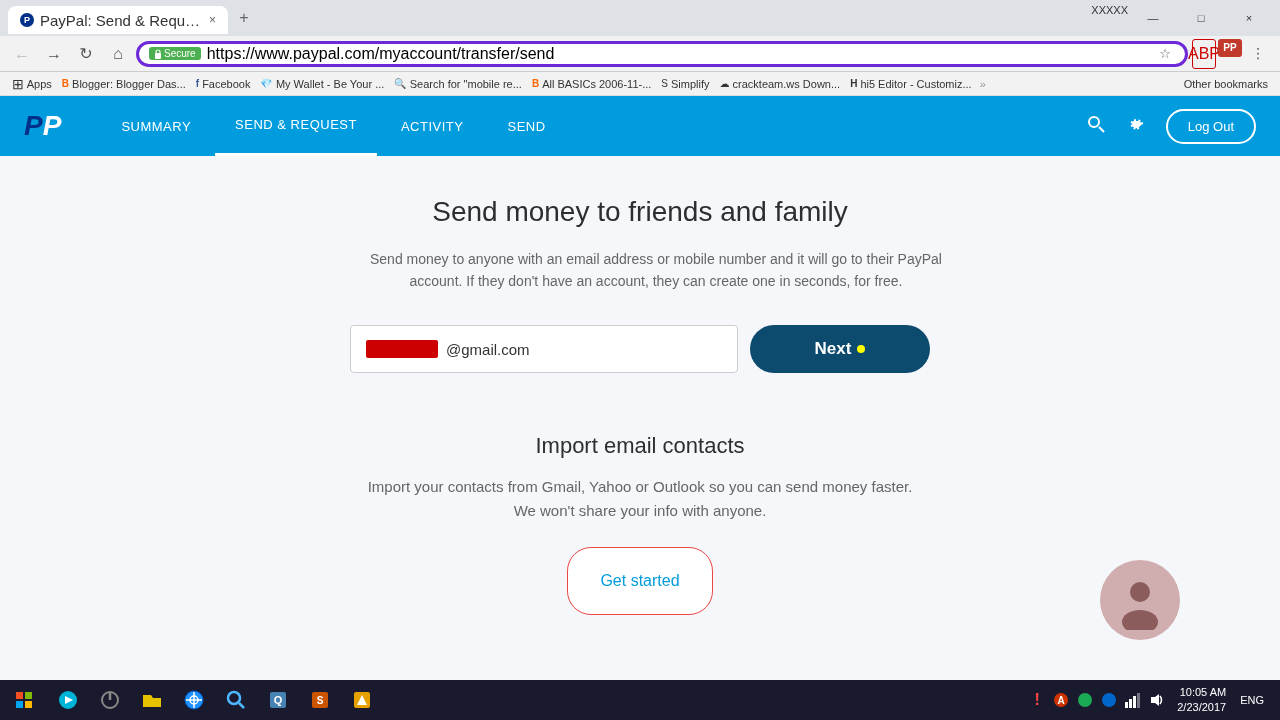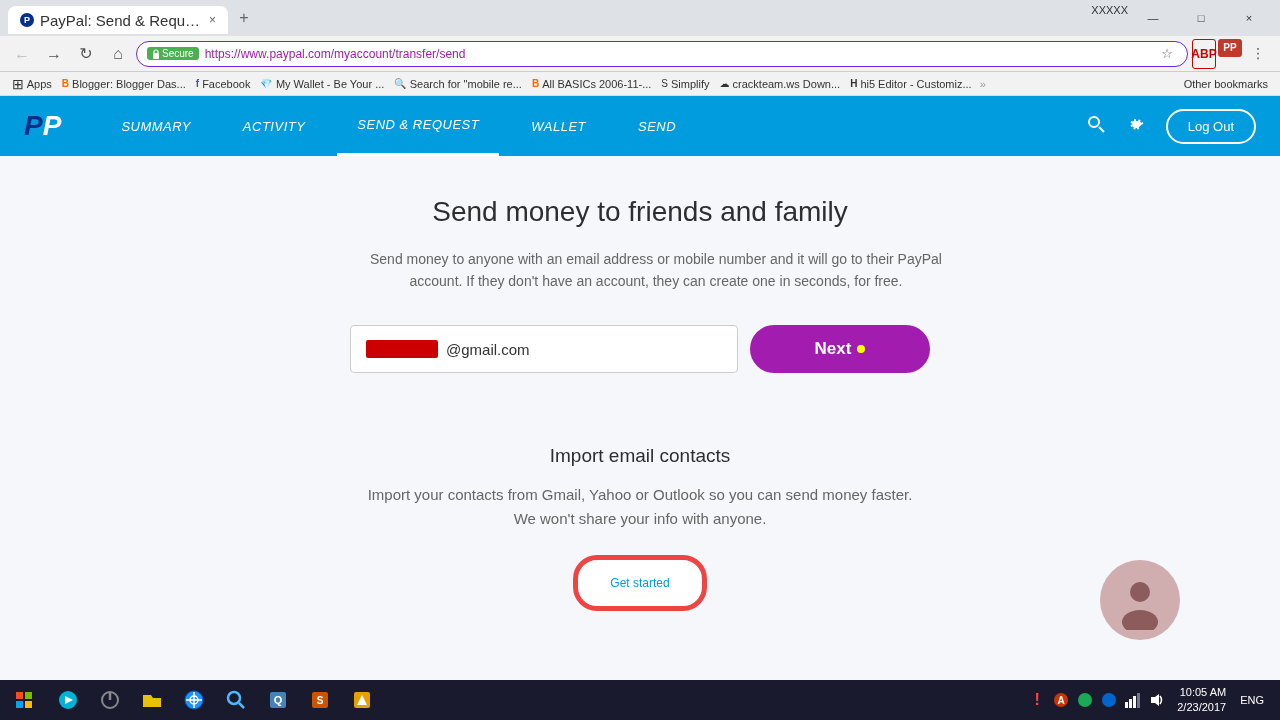--- a/index.html
+++ b/index.html
@@ -10,63 +10,63 @@
     .browser-tab .tab-title { flex: 1; overflow: hidden; text-overflow: ellipsis; white-space: nowrap; font-size: 15px; }
     .browser-tab .tab-close { margin-left: 6px; color: #666; font-size: 12px; cursor: pointer; }
     .new-tab-btn { width: 24px; height: 24px; display: flex; align-items: center; justify-content: center; color: #666; font-size: 16px; margin-left: 4px; cursor: pointer; }
     .window-controls { margin-left: auto; display: flex; gap: 2px; }
     .win-ctrl { width: 46px; height: 28px; display: flex; align-items: center; justify-content: center; font-size: 11px; color: #333; cursor: pointer; }
     .win-ctrl-title { font-size: 11px; color: #333; margin-right: auto; }
 
     .browser-toolbar { background: #f2f2f2; display: flex; align-items: center; height: 36px; padding: 0 8px; gap: 4px; border-bottom: 1px solid #ccc; }
     .nav-btn { width: 28px; height: 28px; display: flex; align-items: center; justify-content: center; border-radius: 50%; cursor: pointer; color: #555; font-size: 16px; }
     .nav-btn.disabled { color: #bbb; cursor: default; }
-    .address-bar { flex: 1; height: 26px; background: white; border: 1px solid #6d28d9; border-radius: 13px; display: flex; align-items: center; padding: 0 10px; font-size: 12px; color: #333; }
+    .address-bar { flex: 1; height: 26px; background: white; border: 3px solid #6d28d9; border-radius: 13px; display: flex; align-items: center; padding: 0 10px; font-size: 12px; color: #333; }
     .secure-badge { background: #4caf50; color: white; font-size: 10px; padding: 1px 5px; border-radius: 3px; margin-right: 6px; display: flex; align-items: center; gap: 2px; }
-    .address-text { flex: 1; font-size: 12px; color: #a21caf; }
+    .address-text { flex: 1; font-size: 16px; color: #000000; }
     .address-icons { display: flex; gap: 4px; margin-left: 4px; }
     .addr-icon { width: 20px; height: 20px; display: flex; align-items: center; justify-content: center; color: #666; font-size: 13px; }
     .toolbar-icons { display: flex; gap: 2px; }
     .tbar-icon { width: 28px; height: 28px; display: flex; align-items: center; justify-content: center; cursor: pointer; font-size: 14px; color: #555; }
 
     .bookmarks-bar { background: #f2f2f2; display: flex; align-items: center; height: 24px; padding: 0 8px; border-bottom: 1px solid #ddd; gap: 2px; overflow: hidden; }
     .bookmark-item { display: flex; align-items: center; gap: 3px; font-size: 11px; color: #333; cursor: pointer; padding: 0 4px; height: 20px; border-radius: 3px; white-space: nowrap; }
     .bm-separator { color: #999; font-size: 11px; margin: 0 2px; cursor: pointer; }
 
     
     .paypal-header { background: #009cde; display: flex; align-items: center; height: 60px; padding: 0 24px; }
     .paypal-logo { color: white; font-size: 28px; font-weight: bold; font-style: italic; margin-right: 40px; }
     .paypal-logo span { color: #003087; }
-    .pp-nav { display: flex; gap: 12px; font-style: italic; }
+    .pp-nav { display: flex; gap: 4px; }
     .pp-nav-item { color: white; font-size: 13px; padding: 0 20px; height: 60px; display: flex; align-items: center; cursor: pointer; text-decoration: none; font-weight: 500; letter-spacing: 0.5px; }
     .pp-nav-item.active { border-bottom: 3px solid white; }
     .pp-header-right { margin-left: auto; display: flex; align-items: center; gap: 20px; }
     .pp-search-icon { color: white; font-size: 20px; cursor: pointer; }
     .pp-settings-icon { color: white; font-size: 20px; cursor: pointer; }
     .pp-logout-btn { border: 2px solid white; color: white; background: transparent; padding: 8px 20px; border-radius: 20px; font-size: 13px; cursor: pointer; font-weight: 500; }
 
     
     .main-content { background: #f5f7fa; padding: 40px 20px; display: flex; flex-direction: column; align-items: center; }
     .page-title { font-size: 28px; font-weight: 300; color: #2c2e2f; margin-bottom: 20px; text-align: center; }
     .page-description { font-size: 14px; color: #666; text-align: center; max-width: 580px; line-height: 1.6; margin-bottom: 32px; margin-left: 32px; }
 
     .send-form { display: flex; align-items: flex-end; gap: 12px; width: 100%; max-width: 580px; }
     .email-input-wrapper { flex: 1; position: relative; }
     .email-input { width: 100%; height: 48px; border: 1px solid #ccc; border-radius: 4px; padding: 0 16px; font-size: 15px; color: #333; background: white; outline: none; }
     .email-highlight { position: absolute; left: 16px; top: 50%; transform: translateY(-50%); background: #cc0000; height: 18px; width: 72px; border-radius: 2px; }
     .email-suffix { position: absolute; left: 96px; top: 50%; transform: translateY(-50%); font-size: 15px; color: #333; }
 
-    .next-btn { background: #a21caf; color: white; border: none; border-radius: 24px; height: 48px; width: 180px; font-size: 17px; font-weight: bold; cursor: pointer; display: flex; align-items: center; justify-content: center; flex-shrink: 0; }
+    .next-btn { background: #0c4a6e; color: white; border: none; border-radius: 24px; height: 48px; width: 180px; font-size: 17px; font-weight: bold; cursor: pointer; display: flex; align-items: center; justify-content: center; flex-shrink: 0; }
     .next-btn .cursor-indicator { width: 8px; height: 8px; background: #ffff00; border-radius: 50%; margin-left: 6px; }
 
     
     .import-section { margin-top: 60px; text-align: center; }
-    .import-title { font-size: 19px; font-weight: 400; color: #2c2e2f; margin-bottom: 16px; margin-top: 12px; }
+    .import-title { font-size: 22px; font-weight: 400; color: #2c2e2f; margin-bottom: 16px; }
     .import-desc { font-size: 15px; color: #666; line-height: 1.6; }
-    .get-started-btn { margin-top: 24px; border: 5px solid #ef4444; color: #009cde; background: white; padding: 16px 32px; border-radius: 24px; font-size: 12px; cursor: pointer; }
+    .get-started-btn { margin-top: 24px; border: 1px solid #ef4444; color: #009cde; background: white; padding: 24px 32px; border-radius: 24px; font-size: 16px; cursor: pointer; }
 
     
     .avatar-circle { position: fixed; bottom: 80px; right: 100px; width: 80px; height: 80px; border-radius: 50%; background: #c9a0a0; display: flex; align-items: center; justify-content: center; font-size: 36px; color: #7a4040; opacity: 0.85; }
 
     
     .taskbar { position: fixed; bottom: 0; left: 0; right: 0; height: 40px; background: #1a1a2e; display: flex; align-items: center; padding: 0 4px; z-index: 1000; }
     .start-btn { width: 40px; height: 40px; display: flex; align-items: center; justify-content: center; cursor: pointer; }
     .start-icon { display: grid; grid-template-columns: 1fr 1fr; gap: 2px; width: 16px; height: 16px; }
     .start-icon-cell { background: white; }
     .taskbar-items { display: flex; align-items: center; gap: 2px; margin-left: 4px; }
@@ -107,21 +107,21 @@
             <path d="M2 4V3a2 2 0 0 1 4 0v1" stroke="white" fill="none" stroke-width="1.2"></path>
           </svg>
         <span>Secure</span>
       </span>
       <span class="address-text">https://www.paypal.com/myaccount/transfer/send</span>
       <div class="address-icons">
         <span class="addr-icon">☆</span>
       </div>
     </div>
     <div class="toolbar-icons">
-      <div class="tbar-icon" style="font-size:12px; font-weight:bold; color:#cc0000; border:1px solid #cc0000; border-radius:3px; width:24px; height:30px;">ABP</div>
+      <div class="tbar-icon" style="font-size:16px; font-weight:normal; color:#cc0000; border:1px solid #cc0000; border-radius:3px; width:24px; height:30px;">ABP</div>
       <div class="tbar-icon" style="background:#c0392b; color:white; border-radius:3px; font-size:10px; font-weight:bold; width:24px; height:18px;">PP</div>
       <div class="tbar-icon">⋮</div>
     </div>
   </div>
 
   <div class="bookmarks-bar">
     <div class="bookmark-item">
       <span style="font-size:14px;">⊞</span>
       <span>Apps</span>
     </div>
@@ -165,23 +165,22 @@
 </div>
 
 <div>
 
   <div class="paypal-header">
     <div class="paypal-logo">
       <span style="color:#003087;">P</span><span style="color:white;">P</span>
     </div>
     <nav class="pp-nav">
       <a class="pp-nav-item">SUMMARY</a>
+      <a class="pp-nav-item active">SEND &amp; REQUEST</a>
       <a class="pp-nav-item">ACTIVITY</a>
-      <a class="pp-nav-item active">SEND &amp; REQUEST</a>
-      <a class="pp-nav-item">WALLET</a>
       <a class="pp-nav-item">SEND</a>
     </nav>
     <div class="pp-header-right">
       <span class="pp-search-icon">
         <svg width="20" height="20" viewBox="0 0 20 20" fill="none" stroke="white" stroke-width="2">
             <circle cx="8" cy="8" r="5"></circle>
             <line x1="13" y1="13" x2="18" y2="18"></line>
           </svg>
       </span>
       <span class="pp-settings-icon">

